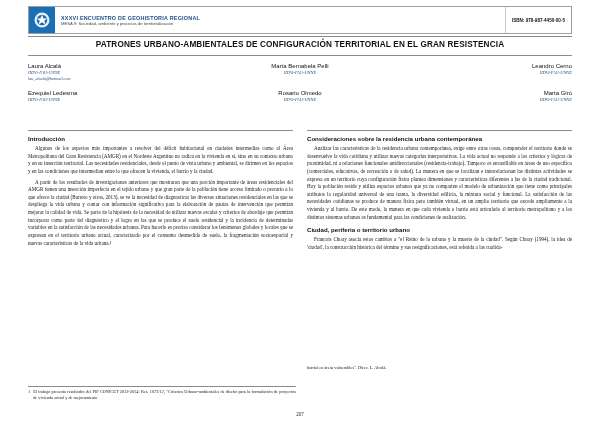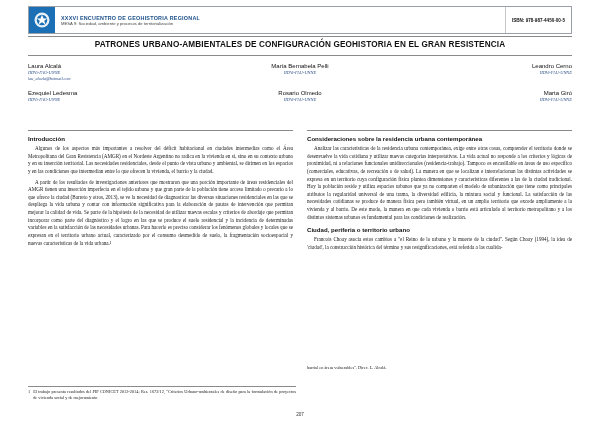--- a/index.html
+++ b/index.html
@@ -240,21 +240,21 @@
       </svg>
     </div>
     <div class="header-texts">
       <div class="header-title">XXXVI ENCUENTRO DE GEOHISTORIA REGIONAL</div>
       <div class="header-sub">MESA 9: Sociedad, ambiente y procesos de territorialización</div>
     </div>
     <div class="header-isbn">ISBN: 978-987-4450-00-5</div>
   </div>
 
   <div class="title-rule-top"></div>
-  <div class="paper-title">PATRONES URBANO-AMBIENTALES DE CONFIGURACIÓN GEOHISTORIA EN EL GRAN RESISTENCIA</div>
+  <div class="paper-title">PATRONES URBANO-AMBIENTALES DE CONFIGURACIÓN TERRITORIAL EN EL GRAN RESISTENCIA</div>
   <div class="title-rule-bottom"></div>
 
   <div class="authors">
 
     <div class="author-row">
       <div class="author left">
         <div class="author-name">Laura Alcalá</div>
         <div class="author-aff">IIDVi-FAU-UNNE</div>
         <div class="author-mail">lau_alcala@hotmail.com</div>
       </div>

